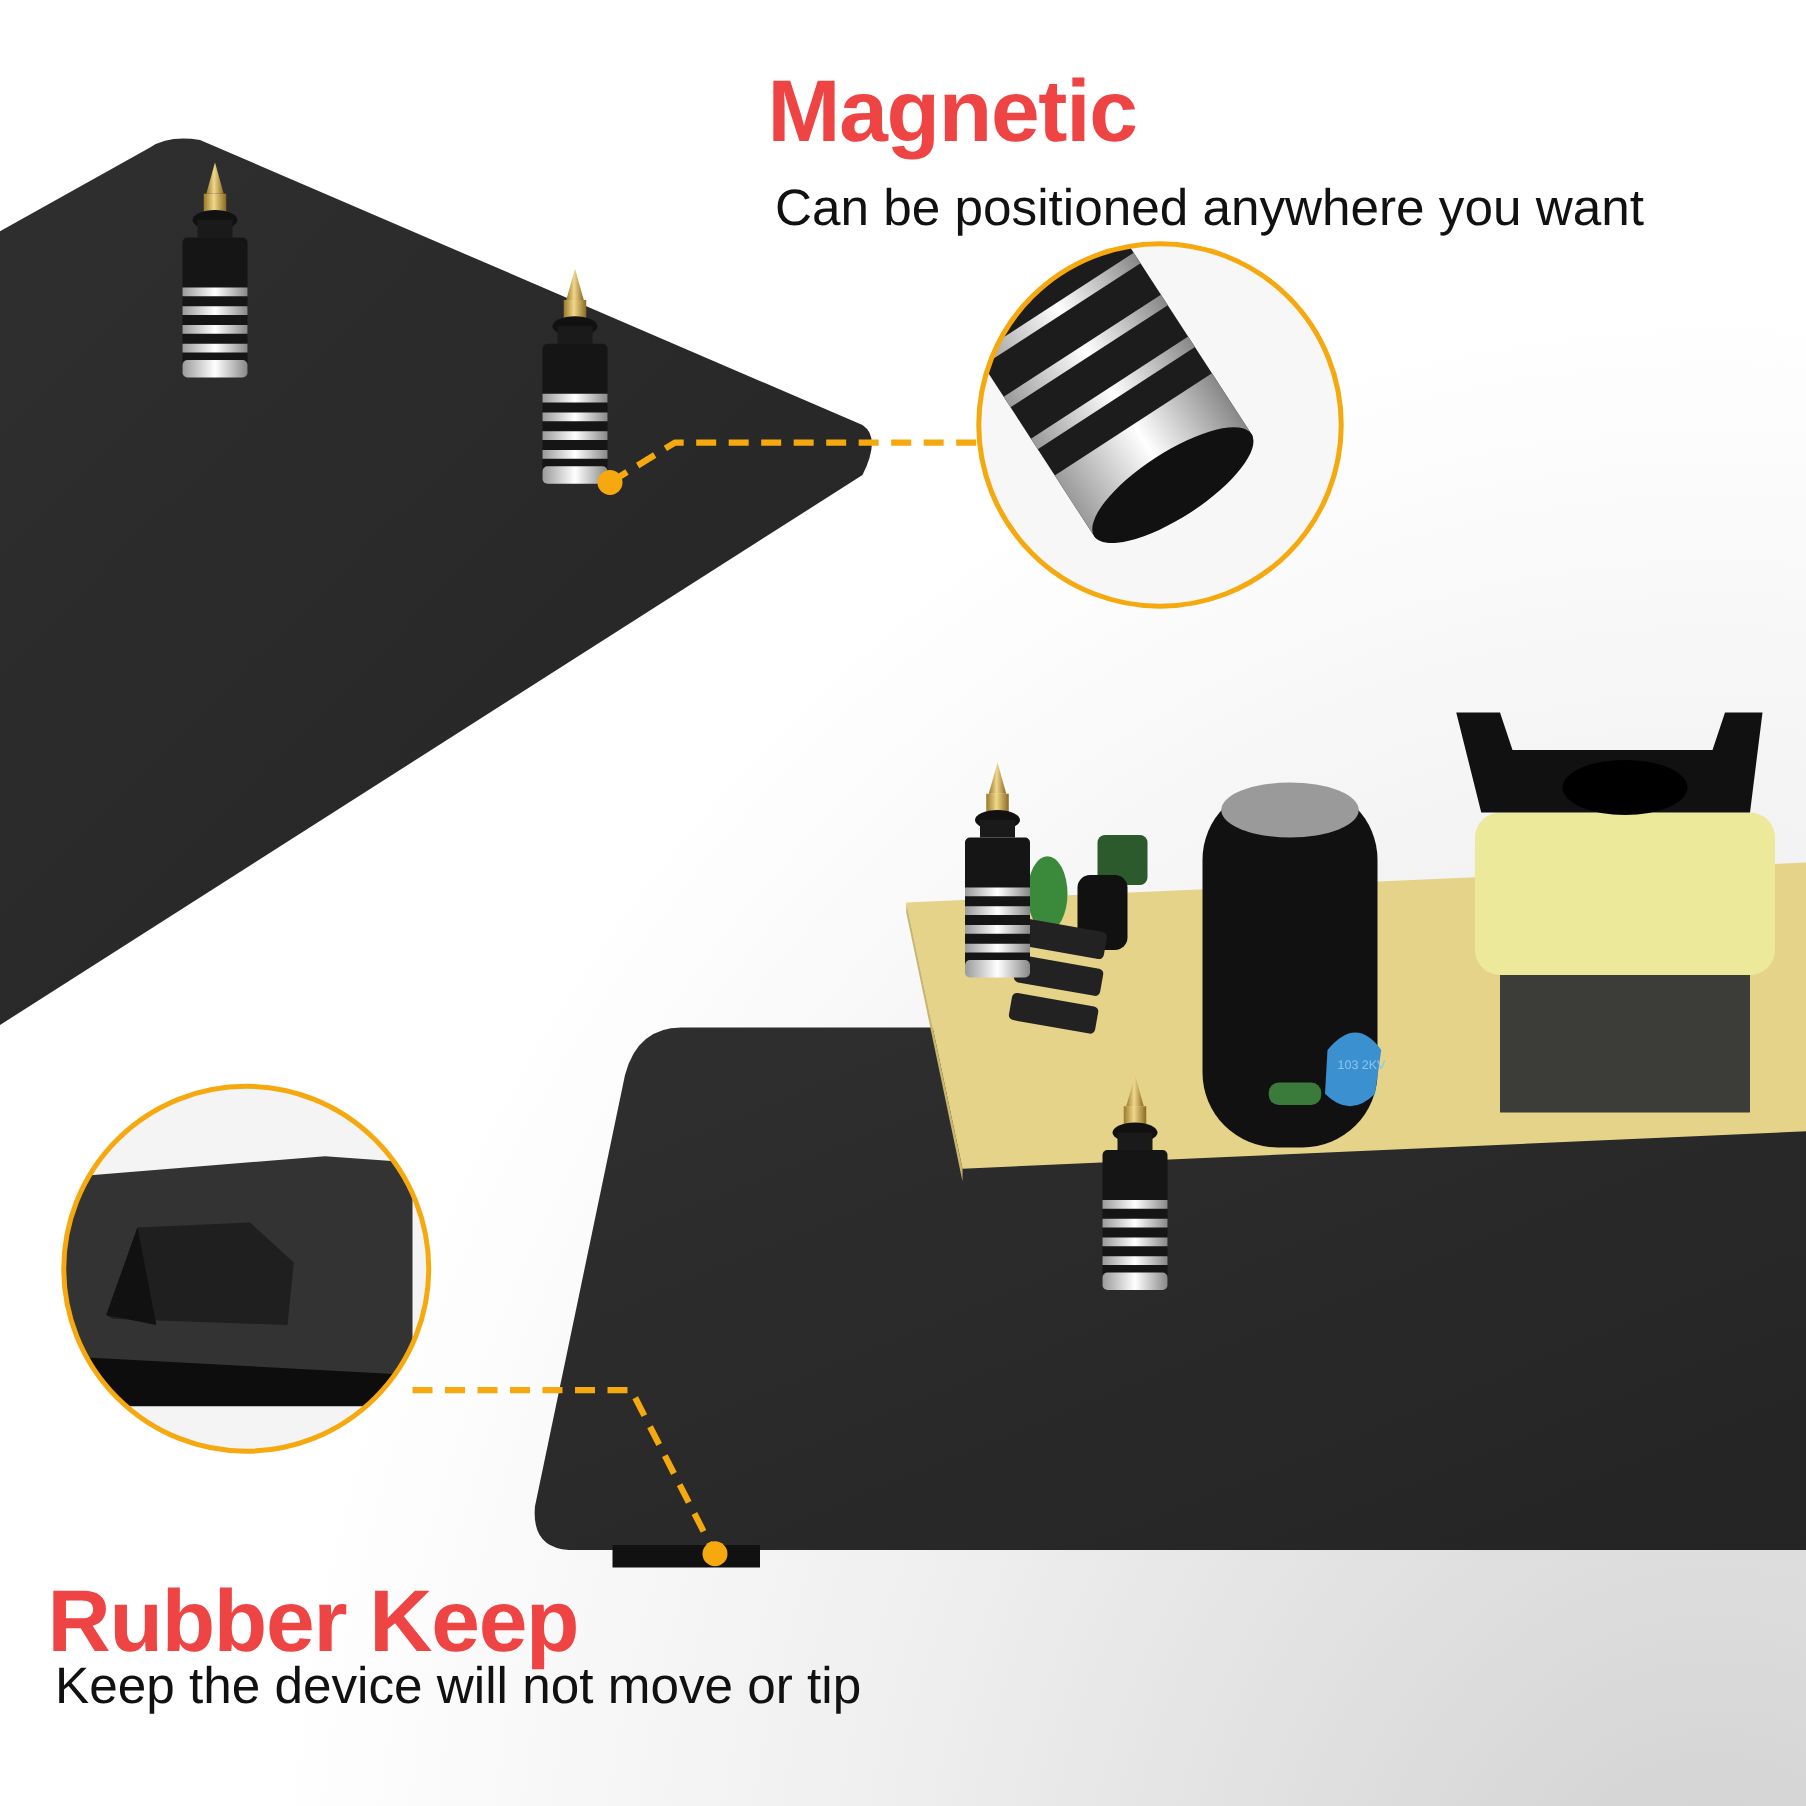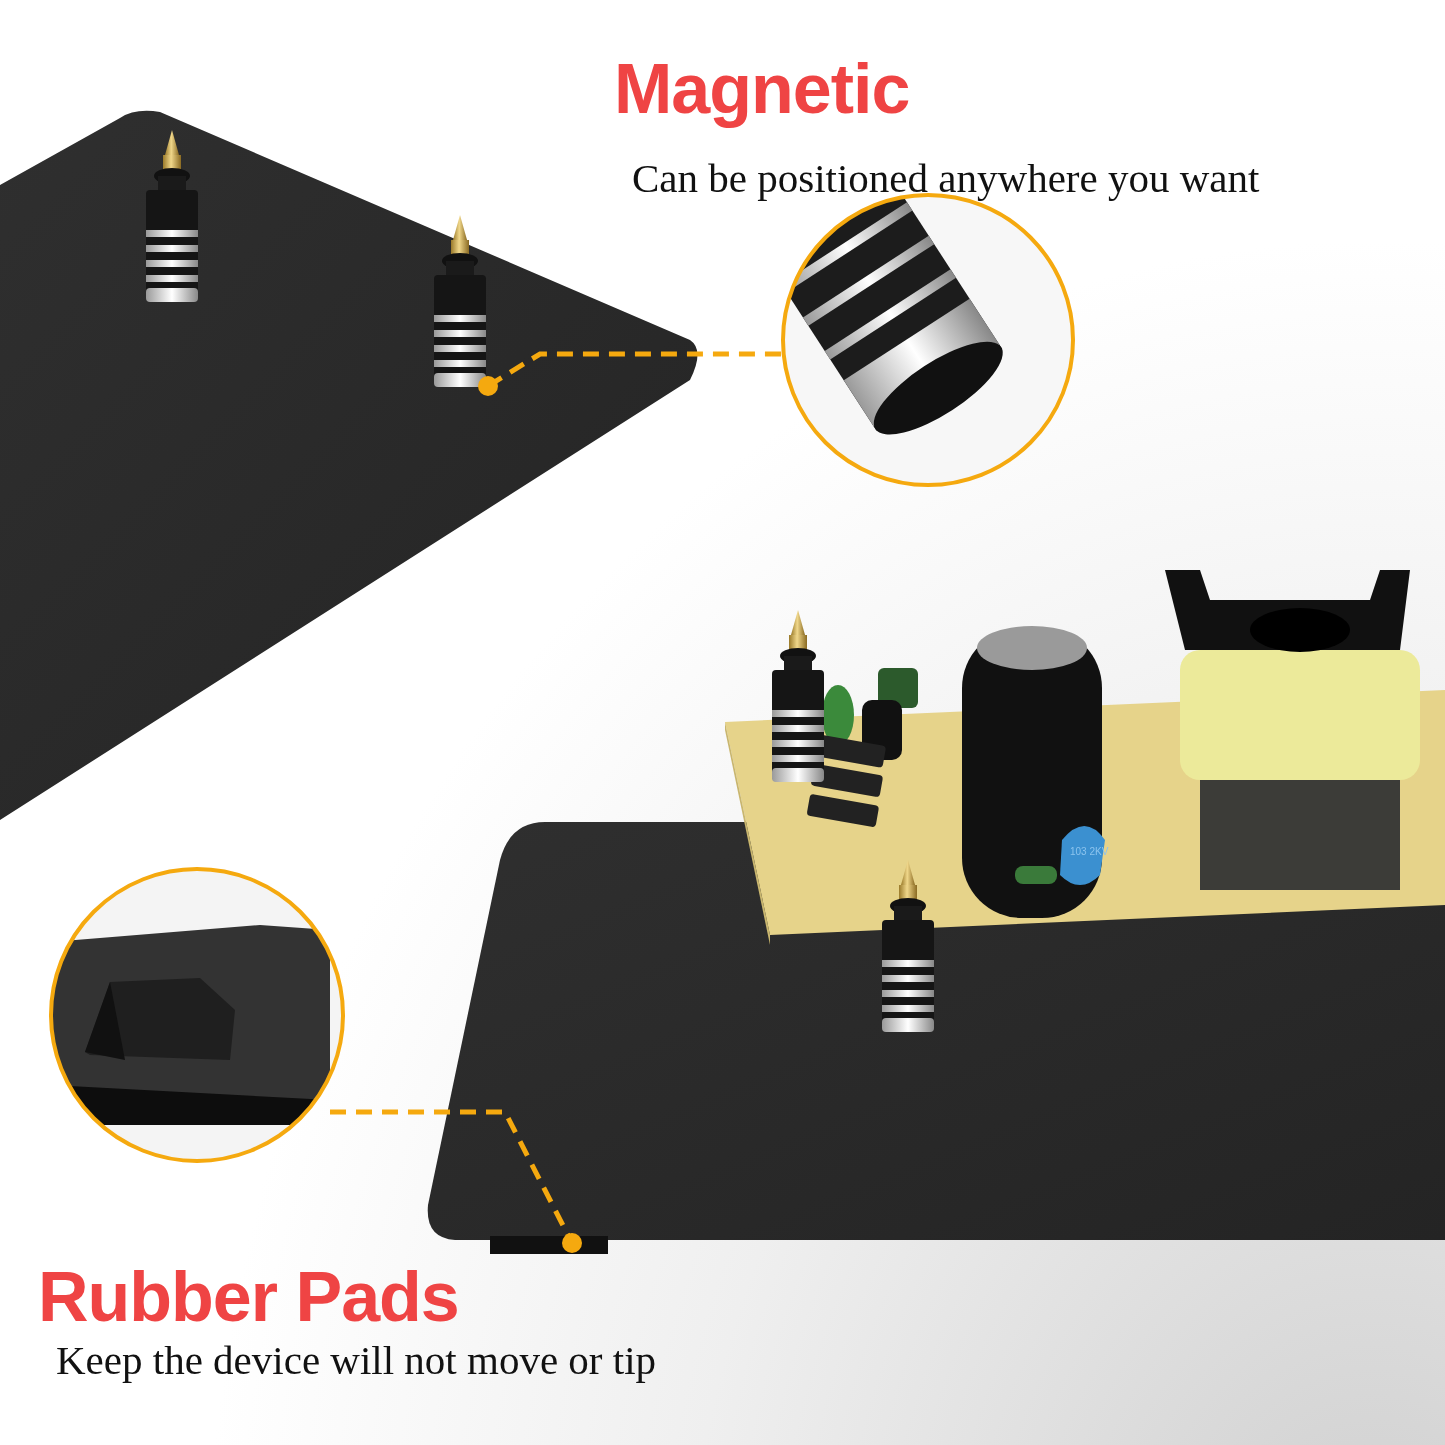--- a/index.html
+++ b/index.html
@@ -10,21 +10,21 @@
   }
   .bg-shadow {
     position: absolute; inset: 0;
     background: radial-gradient(ellipse at 95% 110%, #cfcfcf 0%, #efefef 35%, #ffffff 60%);
   }
   .feature-title {
     position: absolute; margin: 0; font-weight: 700; color: #ef4444;
     letter-spacing: -1px; line-height: 1;
   }
   .feature-desc {
-    position: absolute; margin: 16px; color: #111; line-height: 1; font-family: Liberation Serif, serif;
+    position: absolute; margin: 4px; color: #111; line-height: 1;
   }
   #mag-title { left: 614px; top: 54px; font-size: 70px; }
   #mag-desc  { left: 616px; top: 142px; font-size: 41px; }
   #rub-title { left: 38px; top: 1262px; font-size: 70px; }
   #rub-desc  { left: 40px; top: 1324px; font-size: 41px; text-align: center; }
   svg.scene { position: absolute; left: 0; top: 0; }
 </style>
 </head>
 <body>
 
@@ -126,14 +126,14 @@
     <polygon points="50,942 260,925 330,930 330,1100 50,1100" fill="#333"></polygon>
     <polygon points="50,1085 330,1100 300,1125 80,1125" fill="#0d0d0d"></polygon>
     <polygon points="110,982 200,978 235,1010 230,1060 90,1055 85,1052" fill="#1f1f1f"></polygon>
     <polygon points="110,982 85,1052 125,1060" fill="#111"></polygon>
   </g>
   <circle cx="197" cy="1015" r="146" fill="none" stroke="#F5A90F" stroke-width="4"></circle>
 </svg>
 
 <h1 id="mag-title" class="feature-title">Magnetic</h1>
 <p id="mag-desc" class="feature-desc">Can be positioned anywhere you want</p>
-<h1 id="rub-title" class="feature-title">Rubber Pads</h1>
+<h1 id="rub-title" class="feature-title">Rubber Keep</h1>
 <p id="rub-desc" class="feature-desc">Keep the device will not move or tip</p>
 
 </body></html>

